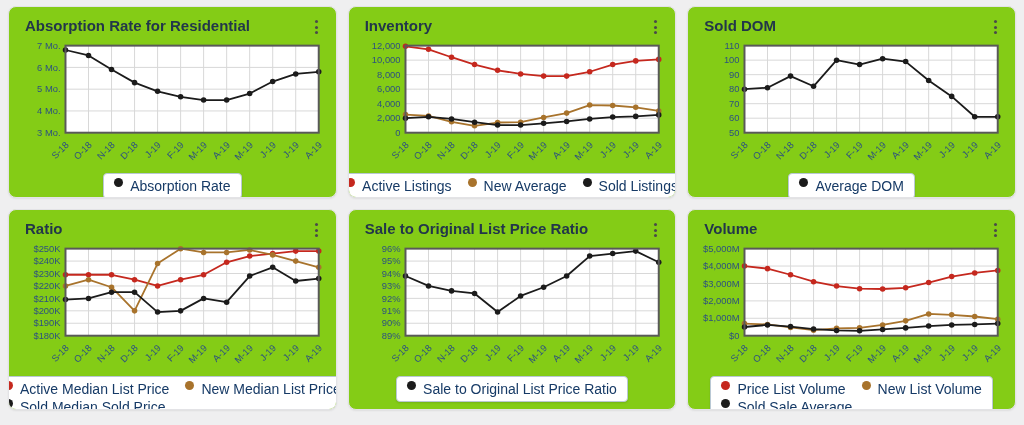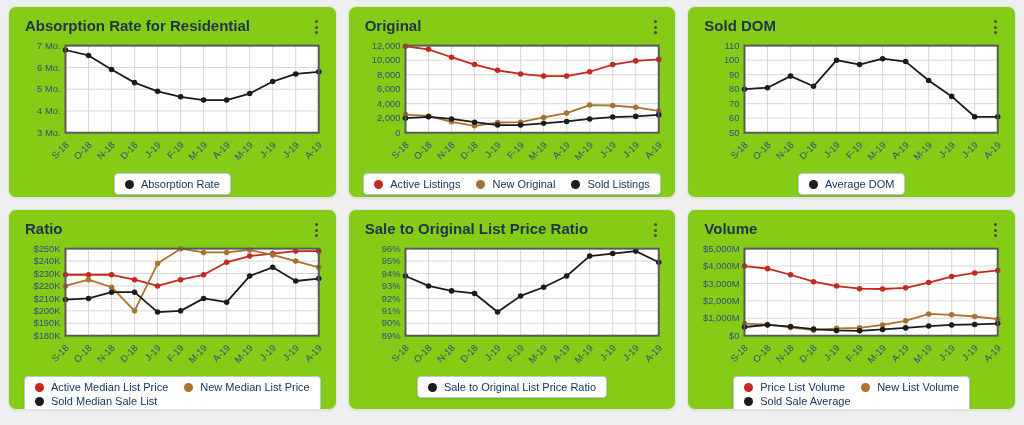--- a/index.html
+++ b/index.html
@@ -43,22 +43,22 @@
   .chart-box svg{display:block}
   .legend-row{display:flex;justify-content:center;margin-top:3px}
   .legend-box{
     display:inline-flex;flex-direction:column;row-gap:2px;
     border:1px solid #b9c8d4;border-radius:4px;
     background:#fff;box-shadow:0 1px 2px rgba(0,0,0,.12);
     padding:4px 10px;
   }
   .legend-line{display:flex;column-gap:16px}
   .legend-item{
-    display:flex;align-items:center;gap:7px;
-    font-size:11px;color:#163a66;white-space:nowrap;cursor:pointer;
+    display:flex;align-items:flex-start;gap:7px;
+    font-size:14px;color:#163a66;white-space:nowrap;cursor:pointer;
   }
   .legend-item .dot{width:9px;height:9px;border-radius:50%;flex:0 0 auto}
 </style>
 </head>
 <body>
 
 <div class="dashboard-grid">
 
   <div class="card">
     <div class="card-header">
@@ -133,21 +133,21 @@
               <span class="dot" style="background: rgb(27, 27, 27);"></span>
               <span>Absorption Rate</span>
             </span>
           </div>
         </div>
       </div>
   </div>
 
   <div class="card">
     <div class="card-header">
-      <h2 class="card-title">Original</h2>
+      <h2 class="card-title">Inventory</h2>
       <div class="kebab">
           <i></i>
           <i></i>
           <i></i>
         </div>
     </div>
     <div class="chart-box">
         <svg width="310" height="130" viewBox="0 0 310 130" xmlns="http://www.w3.org/2000/svg">
           <rect x="47" y="5" width="256" height="88" fill="#ffffff"></rect>
           <g stroke="#d8d8d8" stroke-width="1">
@@ -240,21 +240,21 @@
       </div>
     <div class="legend-row">
         <div class="legend-box">
           <div class="legend-line">
             <span class="legend-item">
               <span class="dot" style="background: rgb(197, 40, 30);"></span>
               <span>Active Listings</span>
             </span>
             <span class="legend-item">
               <span class="dot" style="background: rgb(168, 115, 44);"></span>
-              <span>New Original</span>
+              <span>New Average</span>
             </span>
             <span class="legend-item">
               <span class="dot" style="background: rgb(27, 27, 27);"></span>
               <span>Sold Listings</span>
             </span>
           </div>
         </div>
       </div>
   </div>
 
@@ -450,21 +450,21 @@
               <span>Active Median List Price</span>
             </span>
             <span class="legend-item">
               <span class="dot" style="background: rgb(168, 115, 44);"></span>
               <span>New Median List Price</span>
             </span>
           </div>
           <div class="legend-line">
             <span class="legend-item">
               <span class="dot" style="background: rgb(27, 27, 27);"></span>
-              <span>Sold Median Sale List</span>
+              <span>Sold Median Sold Price</span>
             </span>
           </div>
         </div>
       </div>
   </div>
 
   <div class="card">
     <div class="card-header">
       <h2 class="card-title">Sale to Original List Price Ratio</h2>
       <div class="kebab">

